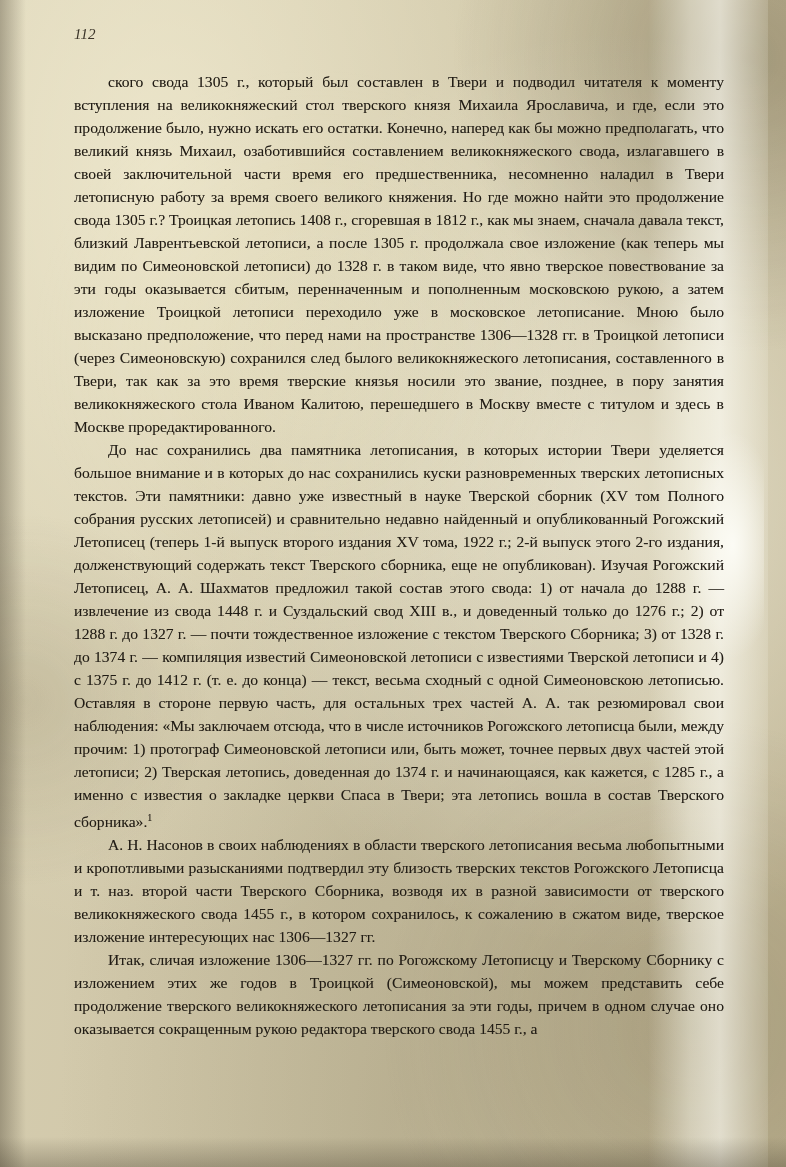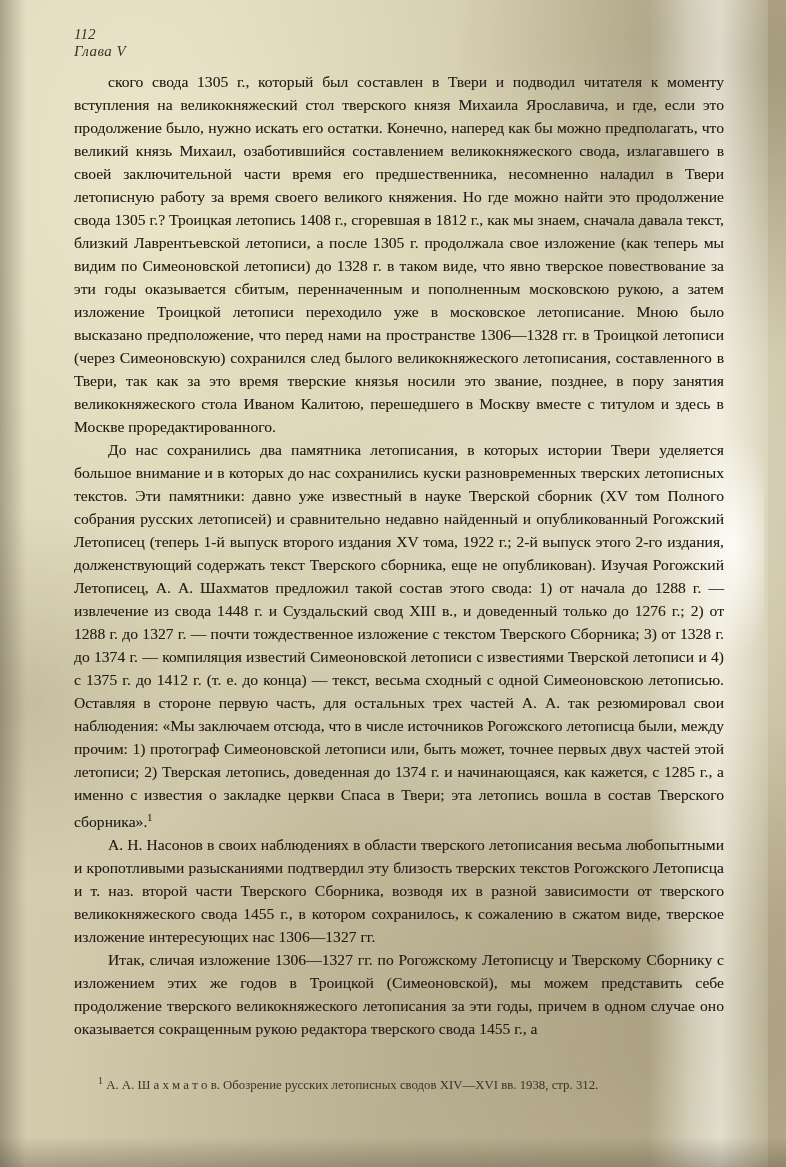--- a/index.html
+++ b/index.html
@@ -77,21 +77,20 @@
 
   
   .runhead {
     display: flex;
     align-items: baseline;
     font-size: 15px;
     font-style: italic;
     color: #3a3328;
     margin-bottom: 26px;
     height: 18px;
-    flex-direction: column;
   }
   .runhead .folio {
     width: 60px;
   }
   .runhead .chapter {
     flex: 1;
     text-align: center;
     padding-right: 40px;
     letter-spacing: 0.5px;
   }
@@ -137,28 +136,23 @@
 <div class="page">
   <div class="edge-shadow"></div>
   <div class="glare"></div>
   <div class="glare2"></div>
   <div class="edge-shadow-b"></div>
 
   <div class="content">
 
     <div class="runhead">
       <span class="folio">112</span>
-      <span class="chapter">Глава V</span>
     </div>
 
     <div class="body-text">
       <p>ского свода 1305 г., который был составлен в Твери и подводил читателя к моменту вступления на великокняжеский стол тверского князя Михаила Ярославича, и где, если это продолжение было, нужно искать его остатки. Конечно, наперед как бы можно предполагать, что великий князь Михаил, озаботившийся составлением великокняжеского свода, излагавшего в своей заключительной части время его предшественника, несомненно наладил в Твери летописную работу за время своего великого княжения. Но где можно найти это продолжение свода 1305 г.? Троицкая летопись 1408 г., сгоревшая в 1812 г., как мы знаем, сначала давала текст, близкий Лаврентьевской летописи, а после 1305 г. продолжала свое изложение (как теперь мы видим по Симеоновской летописи) до 1328 г. в таком виде, что явно тверское повествование за эти годы оказывается сбитым, перенначенным и пополненным московскою рукою, а затем изложение Троицкой летописи переходило уже в московское летописание. Мною было высказано предположение, что перед нами на пространстве 1306—1328 гг. в Троицкой летописи (через Симеоновскую) сохранился след былого великокняжеского летописания, составленного в Твери, так как за это время тверские князья носили это звание, позднее, в пору занятия великокняжеского стола Иваном Калитою, перешедшего в Москву вместе с титулом и здесь в Москве проредактированного.</p>
       <p><span>До нас сохранились два памятника летописания, в которых истории Твери уделяется большое внимание и в которых до нас сохранились куски разновременных тверских летописных текстов. Эти памятники: давно уже известный в науке Тверской сборник (XV том Полного собрания русских летописей) и сравнительно недавно найденный и опубликованный Рогожский Летописец (теперь 1-й выпуск второго издания XV тома, 1922 г.; 2-й выпуск этого 2-го издания, долженствующий содержать текст Тверского сборника, еще не опубликован). Изучая Рогожский Летописец, А. А. Шахматов предложил такой состав этого свода: 1) от начала до 1288 г. — извлечение из свода 1448 г. и Суздальский свод XIII в., и доведенный только до 1276 г.; 2) от 1288 г. до 1327 г. — почти тождественное изложение с текстом Тверского Сборника; 3) от 1328 г. до 1374 г. — компиляция известий Симеоновской летописи с известиями Тверской летописи и 4) с 1375 г. до 1412 г. (т. е. до конца) — текст, весьма сходный с одной Симеоновскою летописью. Оставляя в стороне первую часть, для остальных трех частей А. А. так резюмировал свои наблюдения: «Мы заключаем отсюда, что в числе источников Рогожского летописца были, между прочим: 1) протограф Симеоновской летописи или, быть может, точнее первых двух частей этой летописи; 2) Тверская летопись, доведенная до 1374 г. и начинающаяся, как кажется, с 1285 г., а именно с известия о закладке церкви Спаса в Твери; эта летопись вошла в состав Тверского сборника».</span><span class="fn-mark" style="font-size:10px;vertical-align:super;">1</span></p>
       <p>А. Н. Насонов в своих наблюдениях в области тверского летописания весьма любопытными и кропотливыми разысканиями подтвердил эту близость тверских текстов Рогожского Летописца и т. наз. второй части Тверского Сборника, возводя их в разной зависимости от тверского великокняжеского свода 1455 г., в котором сохранилось, к сожалению в сжатом виде, тверское изложение интересующих нас 1306—1327 гг.</p>
       <p>Итак, сличая изложение 1306—1327 гг. по Рогожскому Летописцу и Тверскому Сборнику с изложением этих же годов в Троицкой (Симеоновской), мы можем представить себе продолжение тверского великокняжеского летописания за эти годы, причем в одном случае оно оказывается сокращенным рукою редактора тверского свода 1455 г., а</p>
     </div>
   </div>
 
-  <div class="footnote-wrap">
-    <hr class="rule">
-    <p class="footnote"><span class="fn-mark">1</span> <span>А. А. Ш а х м а т о в. Обозрение русских летописных сводов XIV—XVI вв. 1938, стр. 312.</span></p>
-  </div>
 </div>
 
 </body></html>

